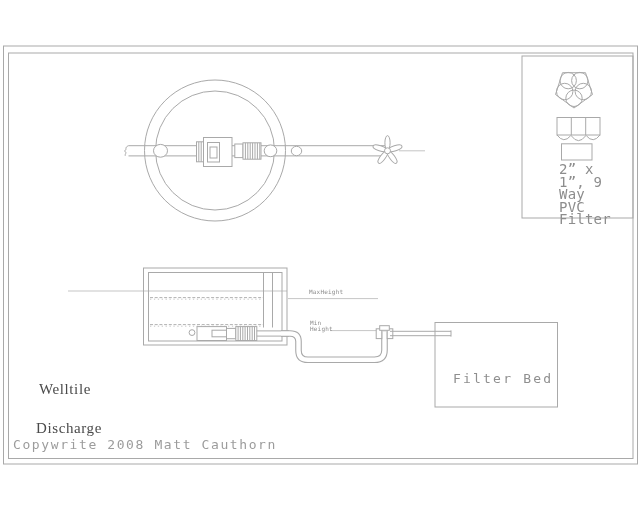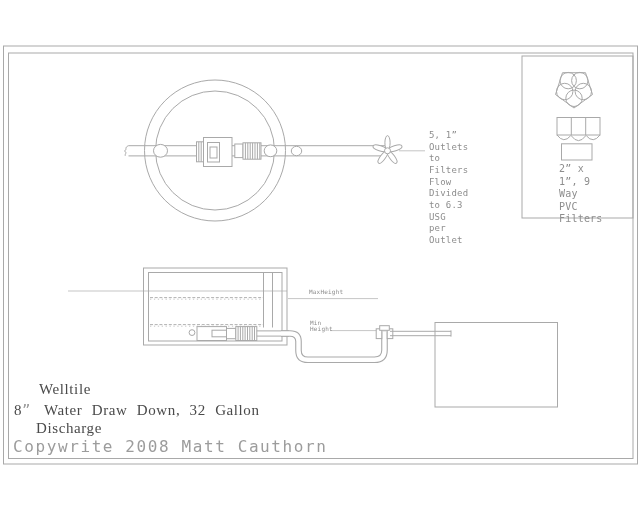--- a/index.html
+++ b/index.html
@@ -16,32 +16,32 @@
   svg{position:absolute;left:0;top:0;}
   .ln{fill:none;stroke:var(--line-color);stroke-width:1;}
   .lnf{fill:#fff;stroke:var(--line-color);stroke-width:1;}
   .thin{fill:none;stroke:var(--line-thin-color);stroke-width:0.8;}
   .water{fill:none;stroke:var(--line-color);stroke-width:0.9;stroke-dasharray:3 1.7;}
   .water2{fill:none;stroke:var(--line-thin-color);stroke-width:0.8;stroke-dasharray:1.3 2.6;}
   .pipe-out{fill:none;stroke:var(--line-color);stroke-width:6.6;}
   .pipe-in{fill:none;stroke:#fff;stroke-width:4.4;}
   .cad-note{position:absolute;color:var(--annotation-color);letter-spacing:0.2px;}
   .outlet-note{left:429px;top:130px;font-size:9px;line-height:11.65px;}
-  .adaptor-caption{left:559px;top:163px;font-size:10px;line-height:12.5px;}
+  .adaptor-caption{left:559px;top:163px;font-size:14px;line-height:12.5px;}
   .max-height-label{left:309px;top:289px;font-size:6px;line-height:6.5px;}
   .min-height-label{left:310px;top:320px;font-size:6px;line-height:6.3px;}
   .filter-bed-label{left:453px;top:371px;font-size:13px;letter-spacing:2.2px;color:#8f8f8f;}
   .title-line{position:absolute;font-family:"Liberation Serif","DejaVu Serif",serif;
               font-size:15px;color:var(--title-text-color);letter-spacing:0.6px;word-spacing:5px;white-space:pre;}
   .t1{left:21px;top:362px;}
   .t2{left:39px;top:381px;text-align:center;}
   .t3{left:14px;top:401.5px;}
   .t4{left:16px;top:420px;margin-left:20px;}
   .seg-cad{font-family:"DejaVu Sans Mono",monospace;color:var(--cad-text-color);font-size:14px;letter-spacing:0;}
-  .copyright{position:absolute;left:13px;top:437px;font-size:16px;letter-spacing:1.6px;
+  .copyright{position:absolute;left:13px;top:437px;font-size:13px;letter-spacing:1.6px;
              color:var(--cad-text-color);white-space:pre;}
 </style>
 </head>
 <body>
 
 <div class="page">
 
   <svg width="640" height="512" viewBox="0 0 640 512">
 
     <g>
@@ -130,42 +130,30 @@
       <g>
         <rect class="lnf" x="376.2" y="328.8" width="5.6" height="9.8"></rect>
         <rect class="lnf" x="387.2" y="328.8" width="5.6" height="9.8"></rect>
         <rect class="lnf" x="379.7" y="325.7" width="9.6" height="4.6"></rect>
       </g>
 
       <path class="ln" d="M390,331.3 H451 M390,335.7 H451 M451,330.4 V336.6"></path>
     </g>
   </svg>
 
-  <div class="cad-note outlet-note">
-      <div>5, 1”</div>
-      <div>Outlets</div>
-      <div>to</div>
-      <div>Filters</div>
-      <div>Flow</div>
-      <div>Divided</div>
-      <div>to 6.3</div>
-      <div>USG</div>
-      <div>per</div>
-      <div>Outlet</div>
-    </div>
   <div class="cad-note adaptor-caption">
       <div>2” x</div>
       <div>1”, 9</div>
       <div>Way</div>
       <div>PVC</div>
-      <div>Filters</div>
+      <div>Filter</div>
     </div>
   <div class="cad-note max-height-label">MaxHeight</div>
   <div class="cad-note min-height-label">
       <div>Min</div>
       <div>Height</div>
     </div>
+  <div class="cad-note filter-bed-label">Filter Bed</div>
 
   <div class="title-line t2">Welltile</div>
-  <div class="title-line t3"><span class="seg-serif">8</span><span class="seg-cad">” </span><span class="seg-serif">Water Draw Down, 32 Gallon</span></div>
   <div class="title-line t4">Discharge</div>
   <div class="copyright">Copywrite 2008 Matt Cauthorn</div>
 </div>
 
 </body></html>

